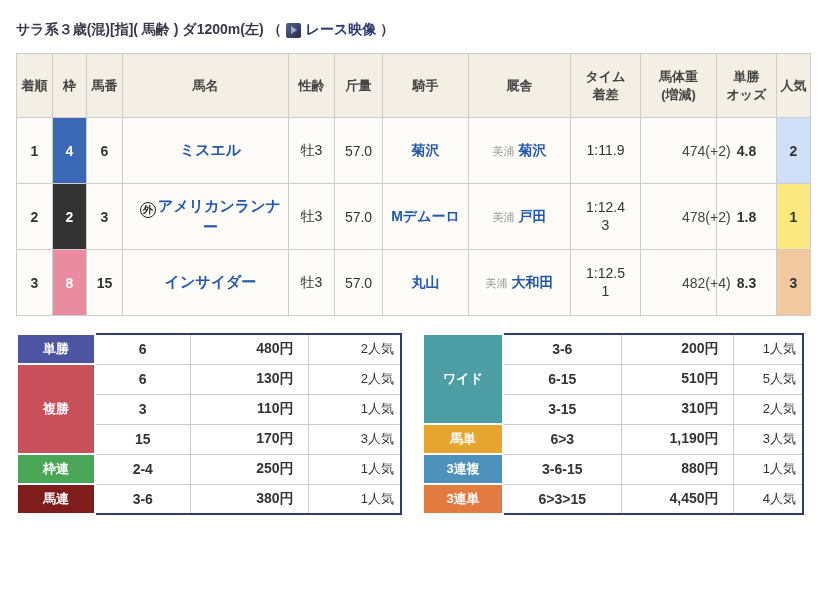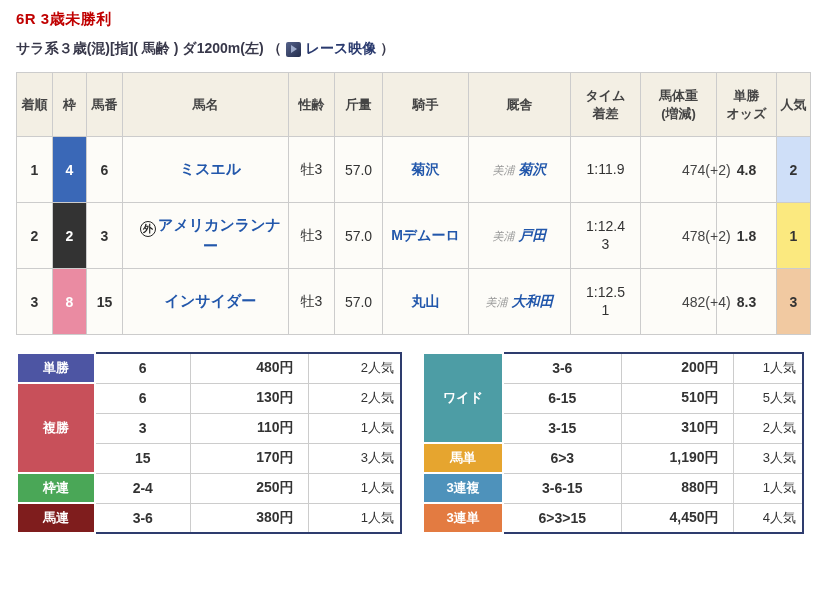--- a/index.html
+++ b/index.html
@@ -36,21 +36,21 @@
   td.c-number { font-weight: bold; }
   td.c-name { text-align: left; padding-left: 10px; }
   .horse-link { color: #2257ab; font-weight: bold; font-size: 15px; text-decoration: none; cursor: pointer; }
   .gai-mark {
     display:inline-flex; width:16px; height:16px; border:1.5px solid #222; border-radius:50%;
     color:#222; font-size:10px; font-weight:bold; align-items:center; justify-content:center;
     margin-right:2px; vertical-align:-2px; line-height:1;
   }
   td.c-sexage, td.c-carried { font-size: 13px; color:#333; }
   .jockey-link, .trainer-link { color:#2257ab; font-weight:bold; font-size:14px; text-decoration:none; cursor:pointer; }
-  td.c-stable { font-size: 14px; font-style: italic; }
+  td.c-stable { font-size: 14px; }
   .region { font-size: 11px; color: #999; font-weight: normal; margin-right: 4px; }
   td.c-time { font-weight: normal; font-size: 15px; line-height: 1.25; }
   td.c-hweight { font-size: 13px; color: #444; padding-left: 41px; }
   td.c-odds { font-weight: bold; }
   td.c-pop { font-weight: bold; }
 
   
   .detail-row { width: 794px; text-align: right; margin-top: 14px; }
   .detail-link { font-size: 14px; font-weight: bold; color: #333; text-decoration: none; cursor: pointer; }
   .detail-link .arrow { font-size: 11px; margin-left: 6px; }
@@ -65,21 +65,20 @@
   }
   table.payout td.combo { text-align: center; font-weight: bold; font-size: 14px; color:#333; }
   table.payout td.pay { text-align: right; font-weight: bold; font-size: 14px; padding-right: 14px; color:#333; }
   table.payout td.ninki { text-align: right; padding-right: 6px; color: #333; font-size: 13px; }
 </style>
 </head>
 <body>
 
 <div class="page">
 
-  <div class="race-title">6R 3歳未勝利</div>
 
   <div class="race-sub">
     <span>サラ系３歳(混)[指]( 馬齢 ) ダ1200m(左)</span>
     <span>（</span>
     <span class="video-wrap">
       <span class="video-icon">
           <span class="tri"></span>
         </span>
       <a class="video-link">レース映像</a>
     </span>

